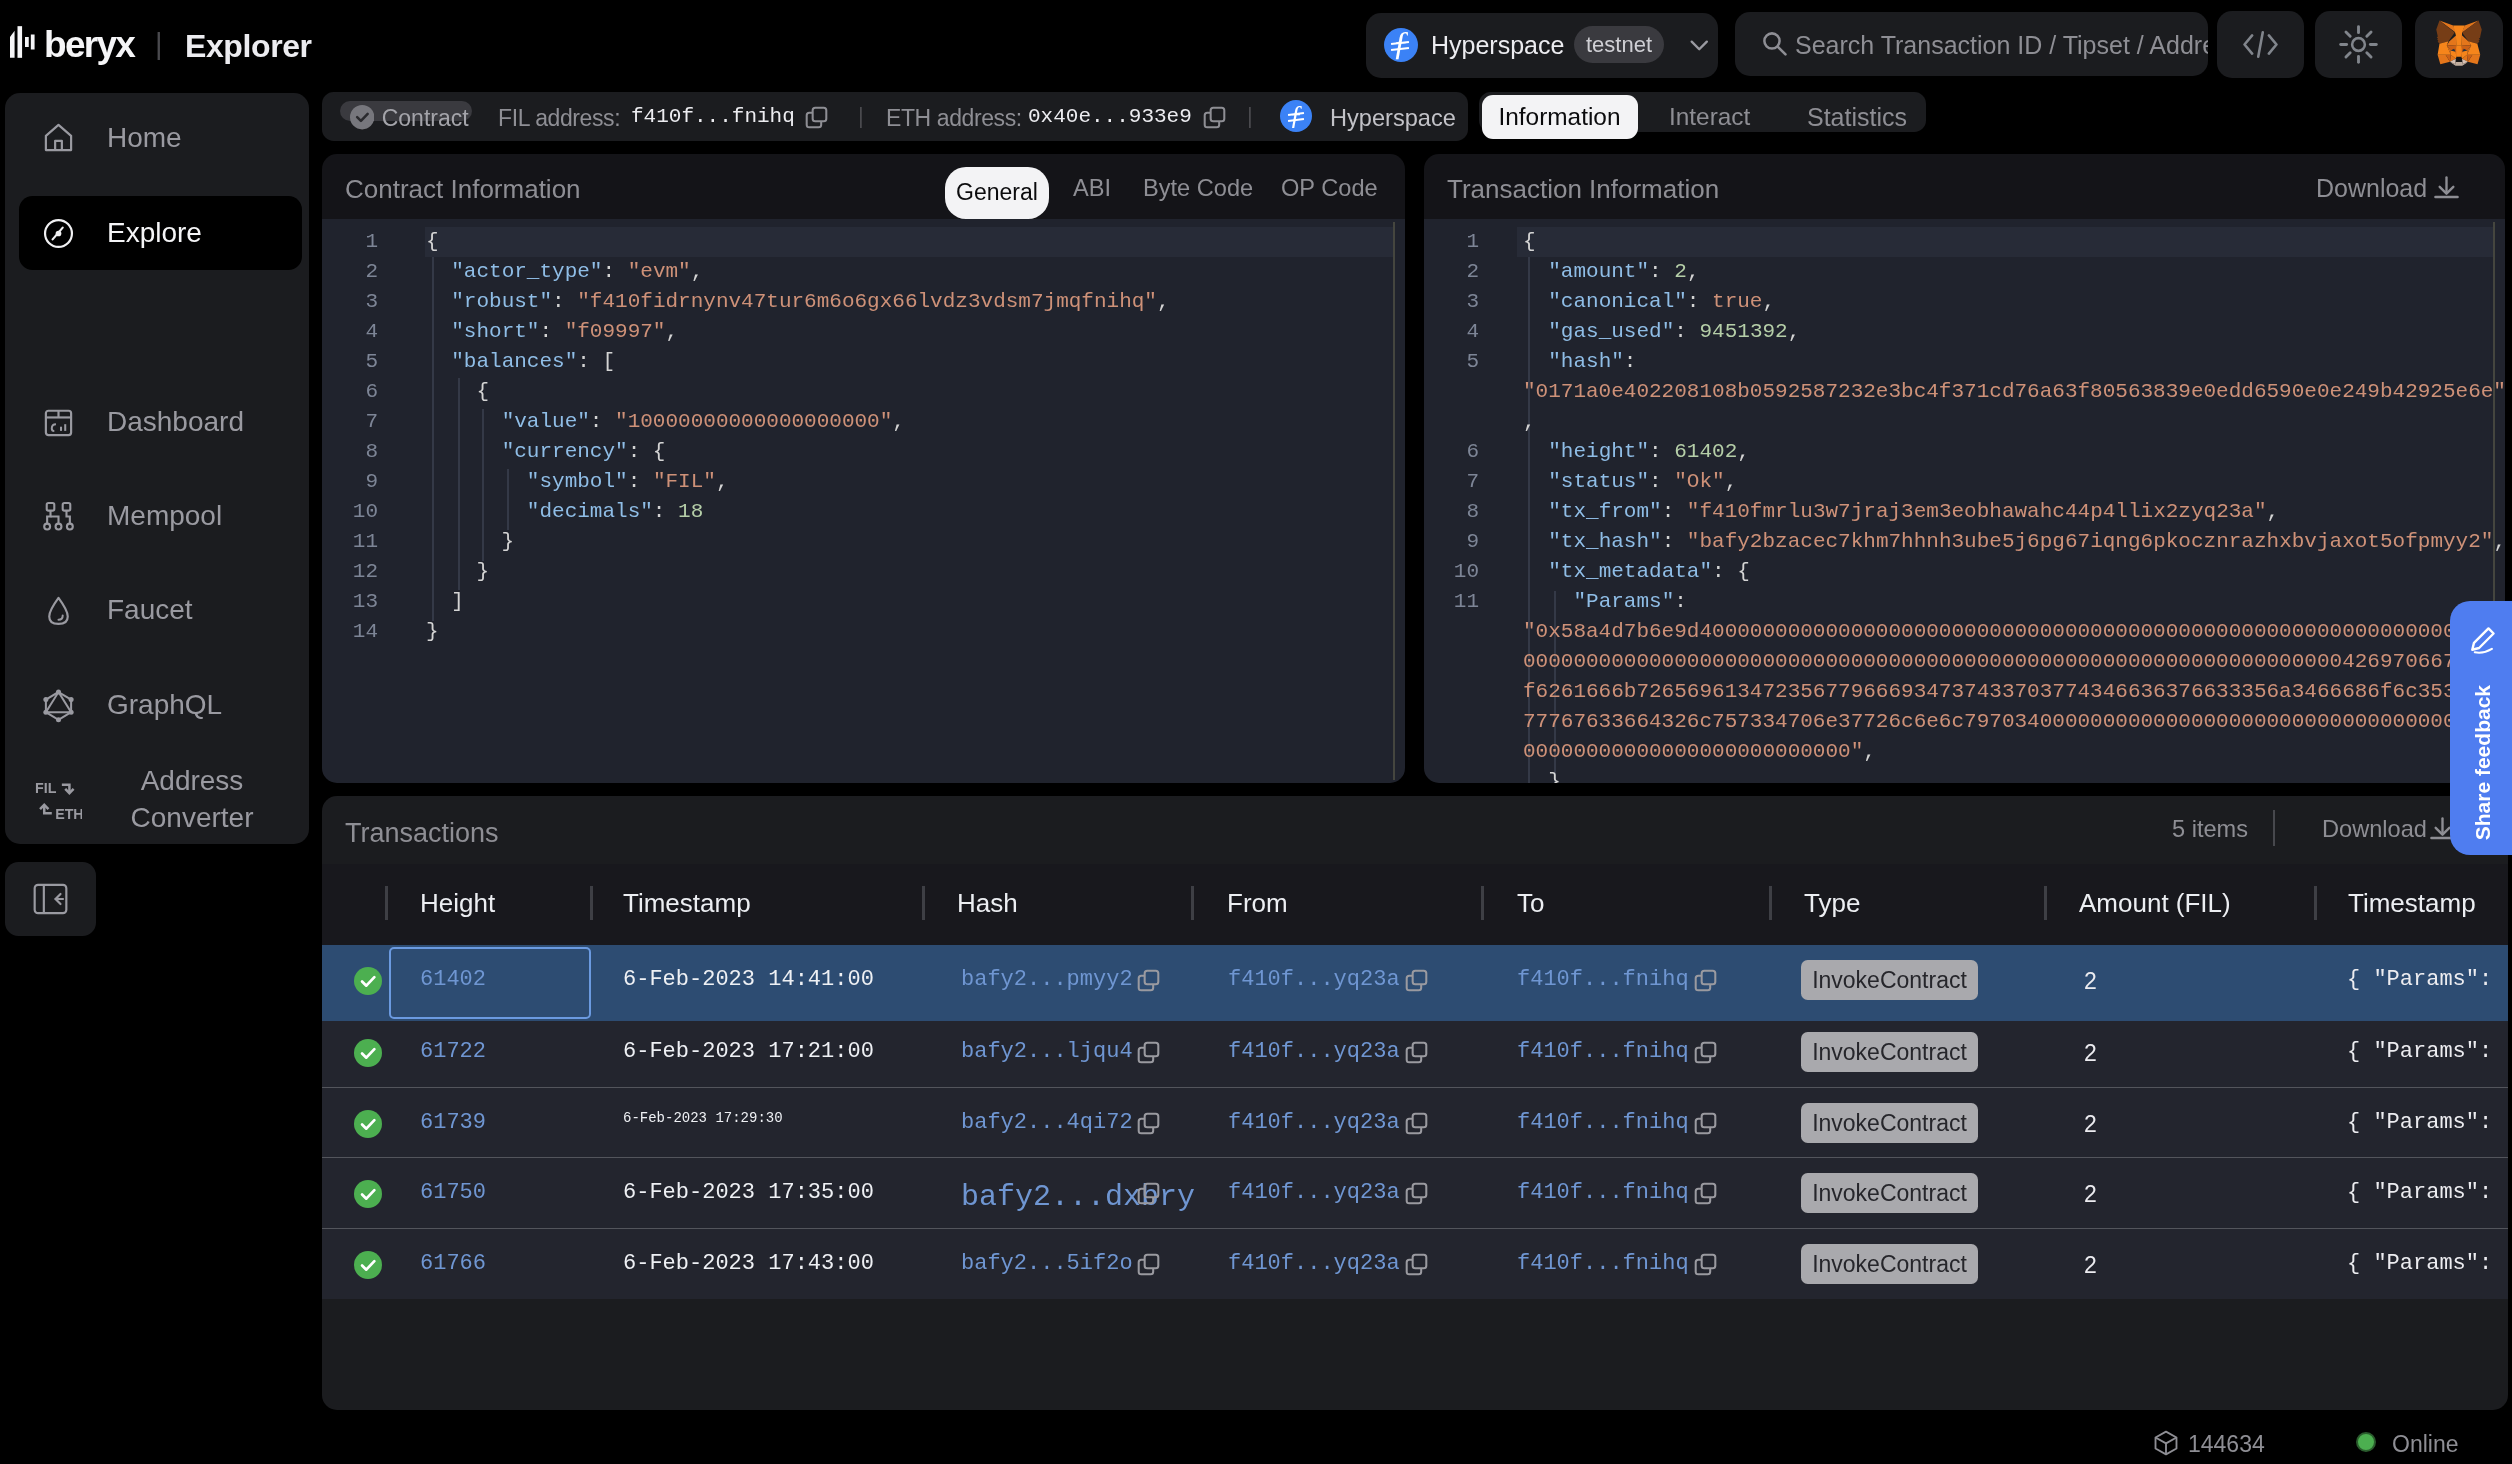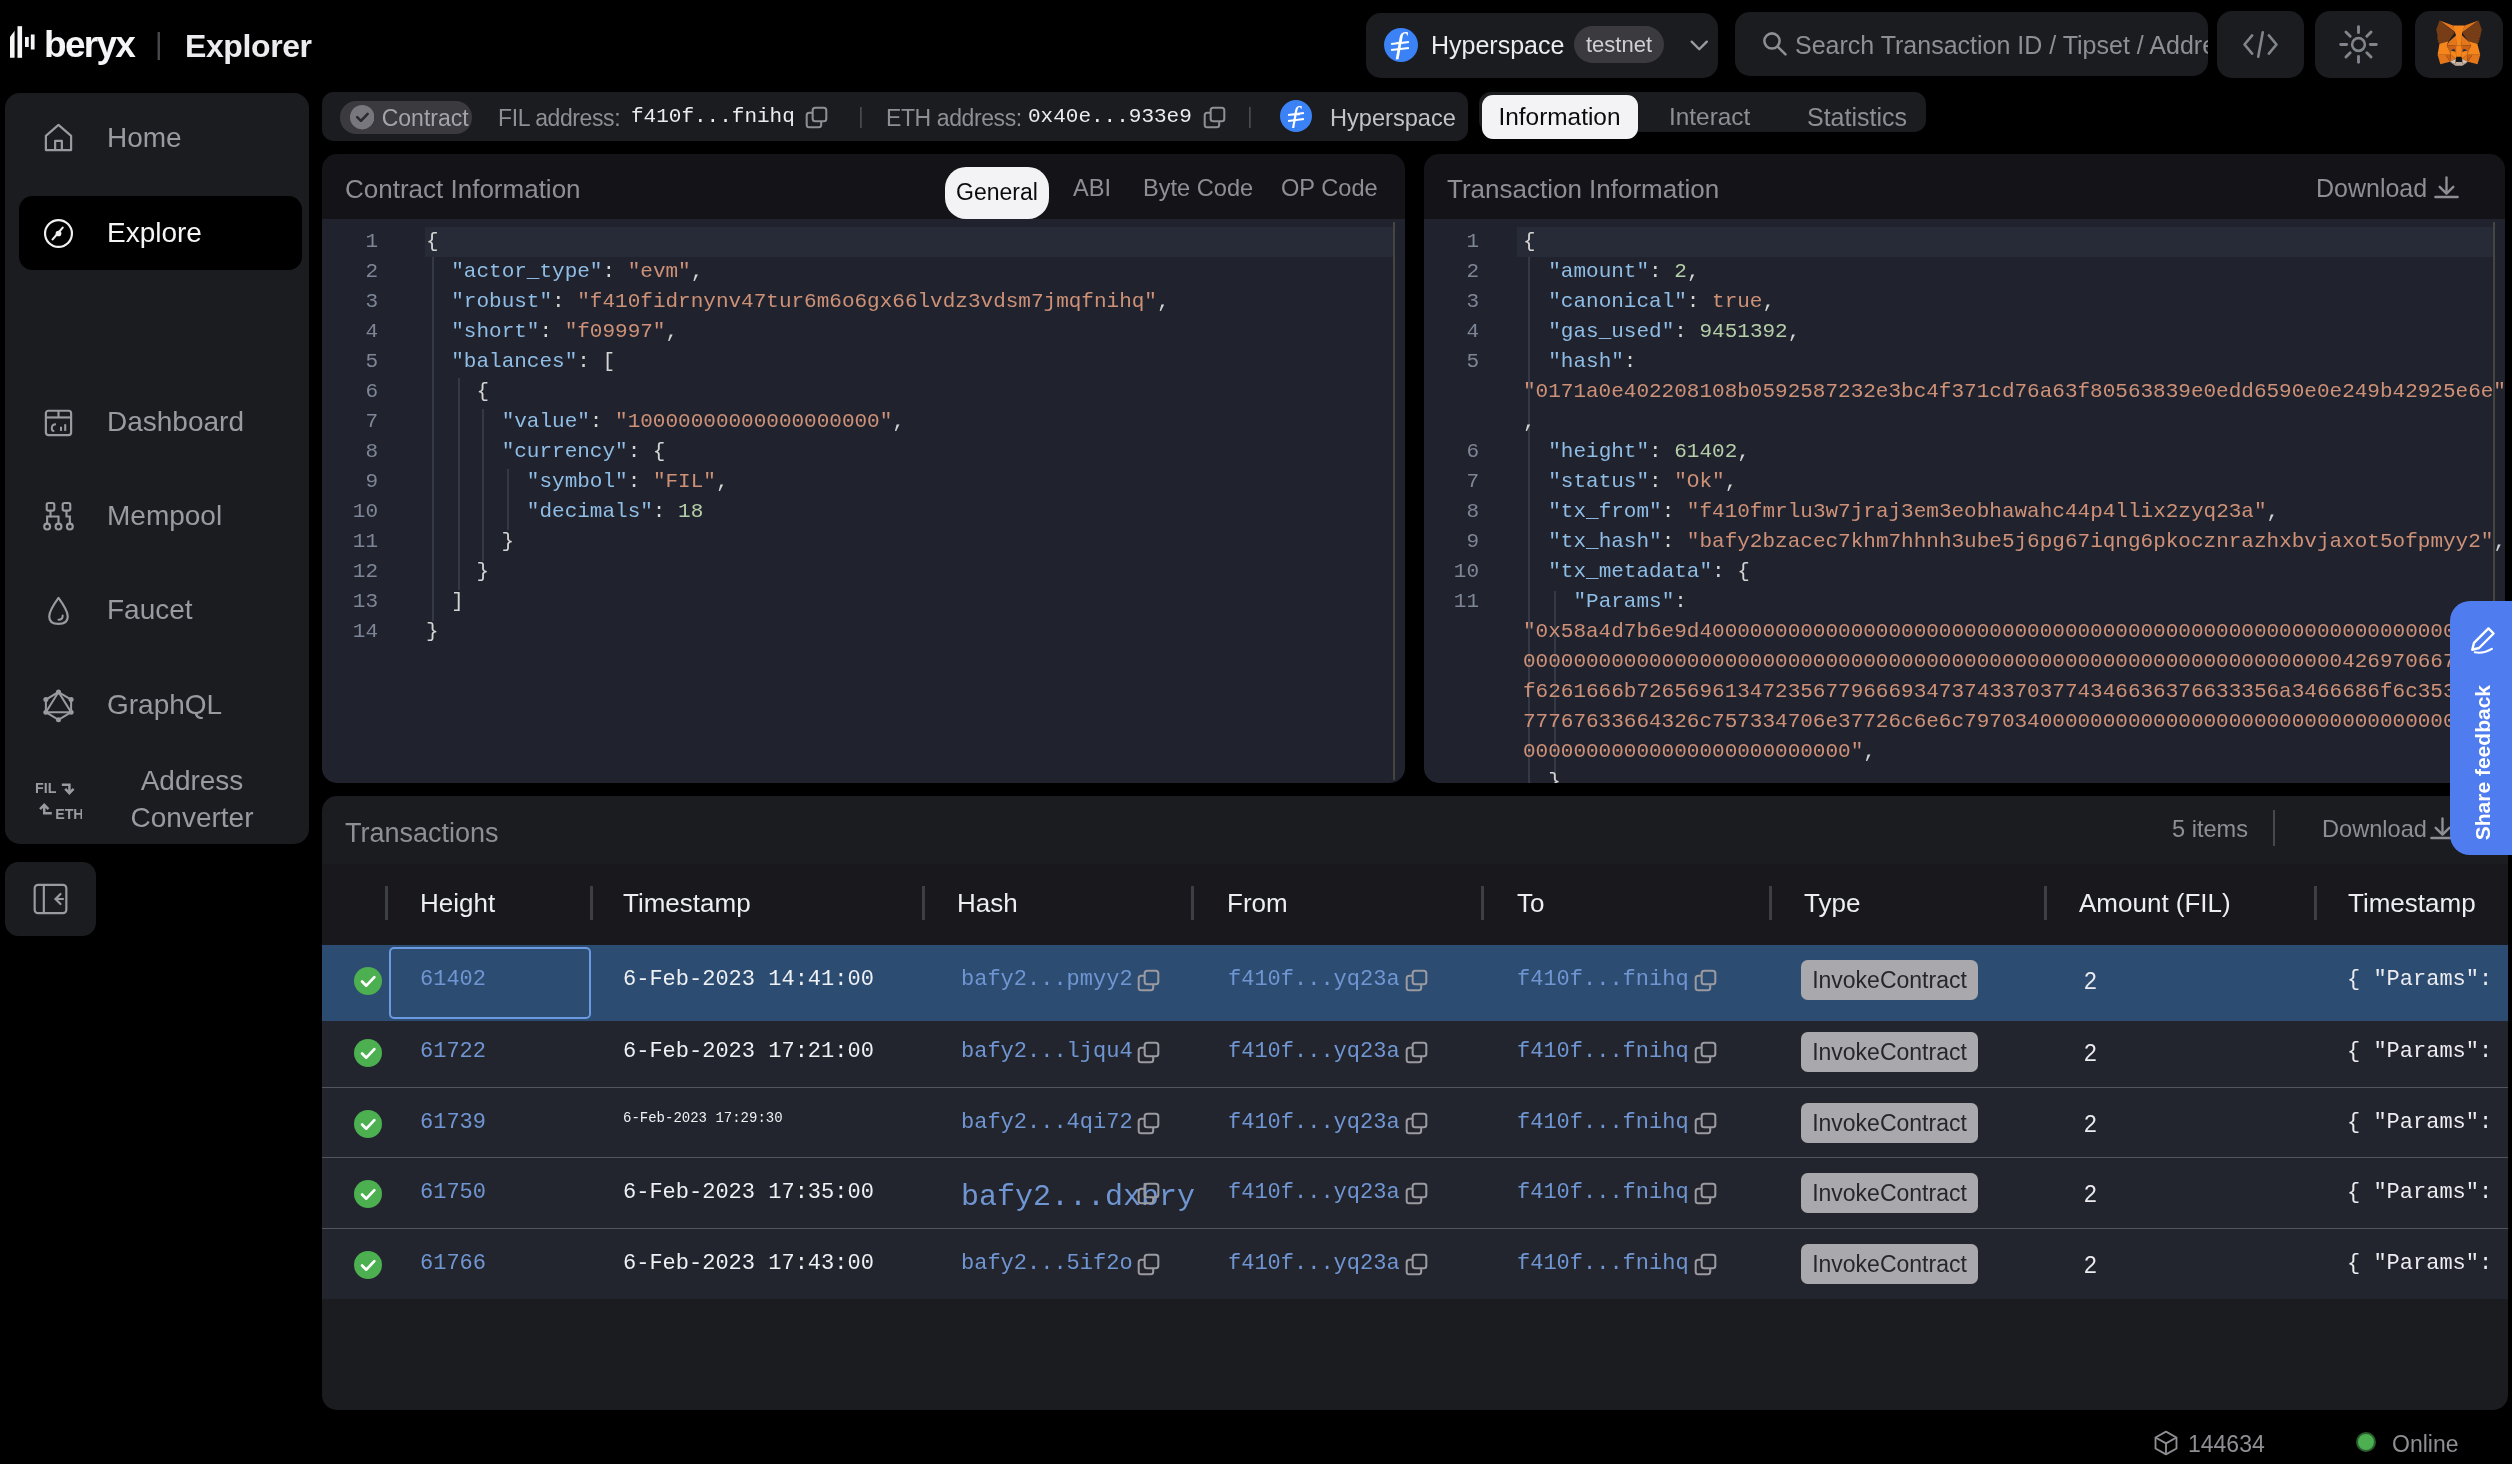--- a/index.html
+++ b/index.html
@@ -225,21 +225,21 @@
 <div class="abs panel" style="left:5px; top:862px; width:91px; height:74px; display:flex; align-items:center; justify-content:center; border-radius:13.5px;">
   <svg width="35" height="32" viewBox="0 0 42 38">
       <rect x="2" y="2" width="38" height="34" rx="4" stroke="#9a9aa1" stroke-width="2.6" fill="none"></rect>
       <line x1="13" y1="2" x2="13" y2="36" stroke="#9a9aa1" stroke-width="2.6"></line>
       <path d="M33 13 L27 19 L33 25" stroke="#9a9aa1" stroke-width="2.6" fill="none" stroke-linecap="round" stroke-linejoin="round"></path>
       <line x1="27" y1="19" x2="36" y2="19" stroke="#9a9aa1" stroke-width="2.6" stroke-linecap="round"></line>
     </svg>
 </div>
 
 <div class="abs" style="left:322px; top:92px; width:1146px; height:49px; background:#1b1c1f; border-radius:11.8px;">
-  <div class="abs" style="left:17.7px; top:9.3px; width:132px; height:33px; background:#3a3a3f; border-radius:16px;">
+  <div class="abs" style="left:17.7px; top:9.3px; width:132px; height:20px; background:#3a3a3f; border-radius:16px;">
     <svg class="abs" style="left:10px; top:4.2px;" width="24.4" height="24.4" viewBox="0 0 29 29">
         <circle cx="14.5" cy="14.5" r="14.5" fill="#77777d"></circle>
         <path d="M8.5 14.5 L13 19 L21 10.5" stroke="#2a2a2e" stroke-width="3" fill="none" stroke-linecap="round" stroke-linejoin="round"></path>
       </svg>
     <div class="abs" style="left:42px; top:4.2px; font-size:23px; color:#a4a4aa;">Contract</div>
   </div>
   <div class="abs muted" style="left:176px; top:12.6px; font-size:23px; letter-spacing:-0.4px;">FIL address:</div>
   <div class="abs mono" style="left:309px; top:12.6px; font-size:21px; color:#ececf0;">f410f...fnihq</div>
   <svg class="abs" style="left:483px; top:14.3px;" width="23" height="23" viewBox="0 0 27 27">
       <rect x="9" y="2" width="16" height="16" rx="3" stroke="#8e8e94" stroke-width="2.4" fill="none"></rect>

